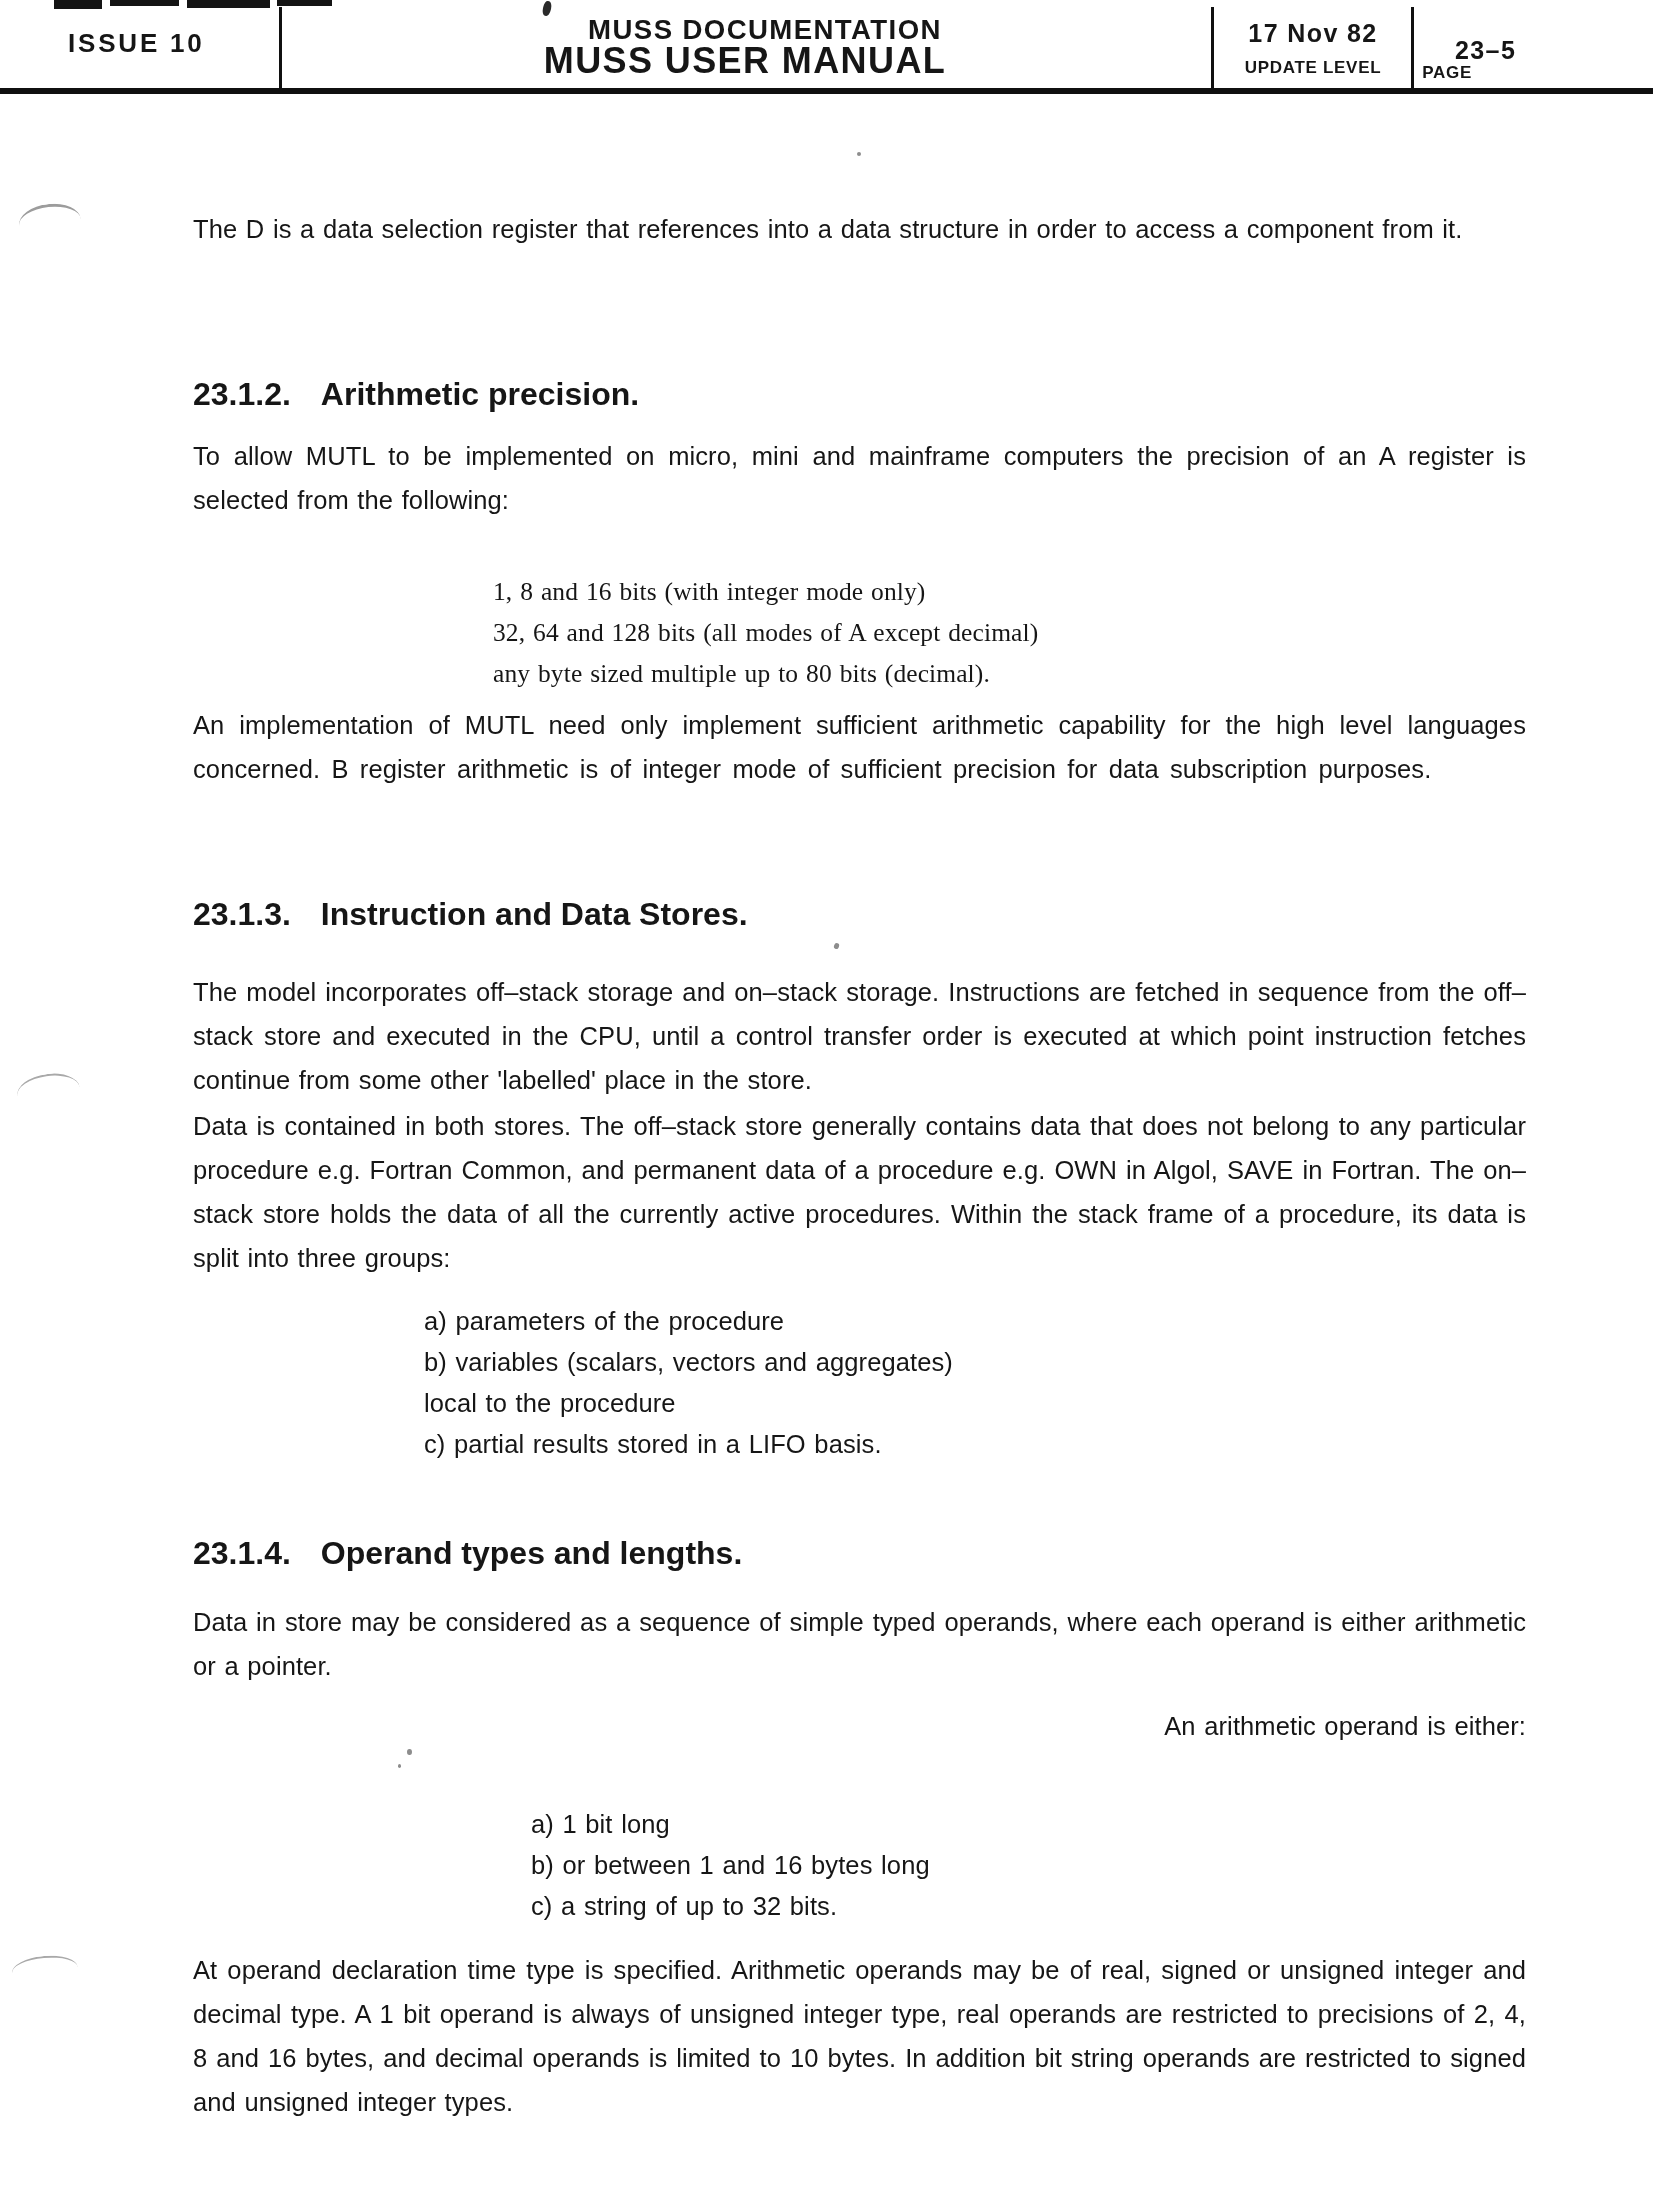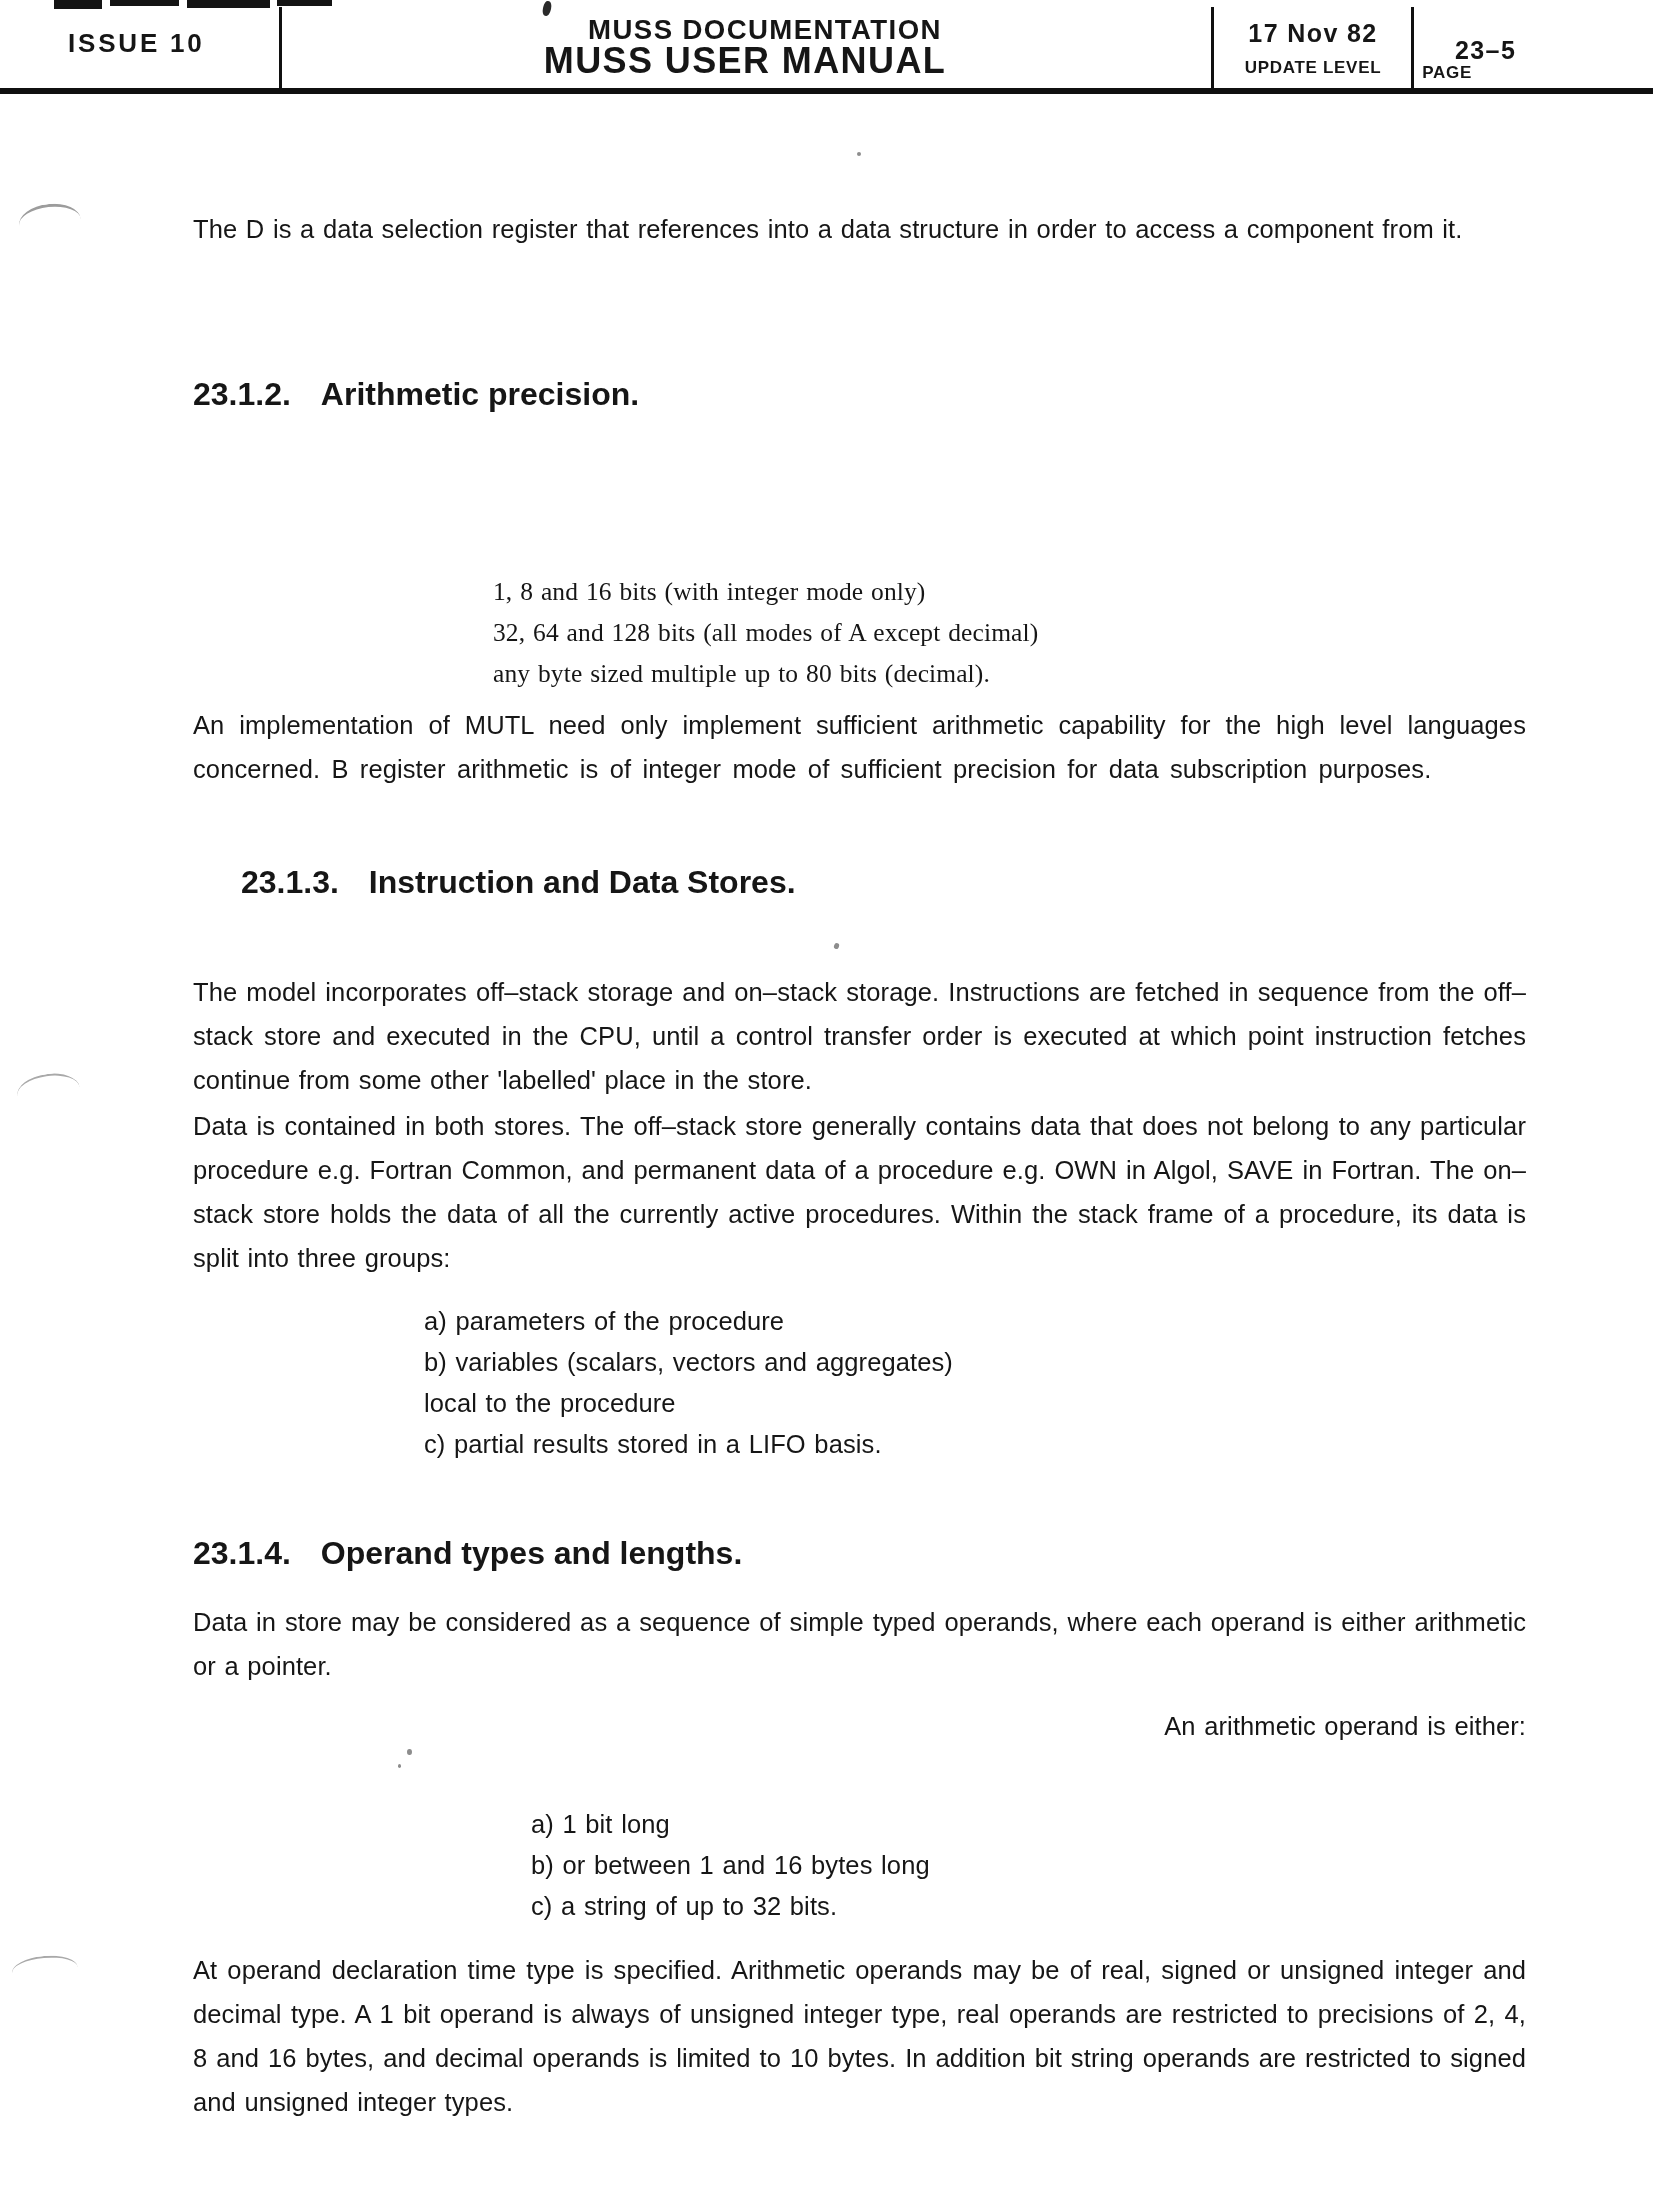--- a/index.html
+++ b/index.html
@@ -79,28 +79,29 @@
   <div class="dot" style="left:857px;top:152px;width:4.1px;height:4.1px;"></div>
   <div class="dot" style="left:834px;top:943px;width:4.8px;height:6.2px;transform:rotate(20deg);"></div>
   <div class="dot" style="left:407px;top:1749px;width:4.8px;height:6.2px;"></div>
   <div class="dot" style="left:398px;top:1764px;width:3.4px;height:4.1px;"></div>
 
   <div class="blk para" style="top:207px;">The D is a data selection register that references into a data structure in order to access a component from it.</div>
 
   <div class="blk heading" style="top:376px;">
     <span class="hnum">23.1.2.</span><span>Arithmetic precision.</span>
   </div>
+  <div class="blk para" style="top:434px;">To allow MUTL to be implemented on micro, mini and mainframe computers the precision of an A register is selected from the following:</div>
   <div class="blk list" style="top:571px;left:493px;width:1027px;font-family:Liberation Serif, serif;">
     <div>1, 8 and 16 bits (with integer mode only)</div>
     <div>32, 64 and 128 bits (all modes of A except decimal)</div>
     <div>any byte sized multiple up to 80 bits (decimal).</div>
   </div>
   <div class="blk para" style="top:703px;word-spacing:4.1px;">An implementation of MUTL need only implement sufficient arithmetic capability for the high level languages concerned. B register arithmetic is of integer mode of sufficient precision for data subscription purposes.</div>
 
-  <div class="blk heading" style="top:864px;margin-left:48px;">
+  <div class="blk heading" style="top:896px;">
     <span class="hnum">23.1.3.</span><span>Instruction and Data Stores.</span>
   </div>
   <div class="blk para" style="top:970px;">The model incorporates off–stack storage and on–stack storage. Instructions are fetched in sequence from the off–stack store and executed in the CPU, until a control transfer order is executed at which point instruction fetches continue from some other 'labelled' place in the store.</div>
   <div class="blk para" style="top:1104px;">Data is contained in both stores. The off–stack store generally contains data that does not belong to any particular procedure e.g. Fortran Common, and permanent data of a procedure e.g. OWN in Algol, SAVE in Fortran. The on–stack store holds the data of all the currently active procedures. Within the stack frame of a procedure, its data is split into three groups:</div>
   <div class="blk list" style="top:1301px;left:424px;width:1096px;">
     <div>a) parameters of the procedure</div>
     <div>b) variables (scalars, vectors and aggregates)</div>
     <div>local to the procedure</div>
     <div>c) partial results stored in a LIFO basis.</div>
   </div>

